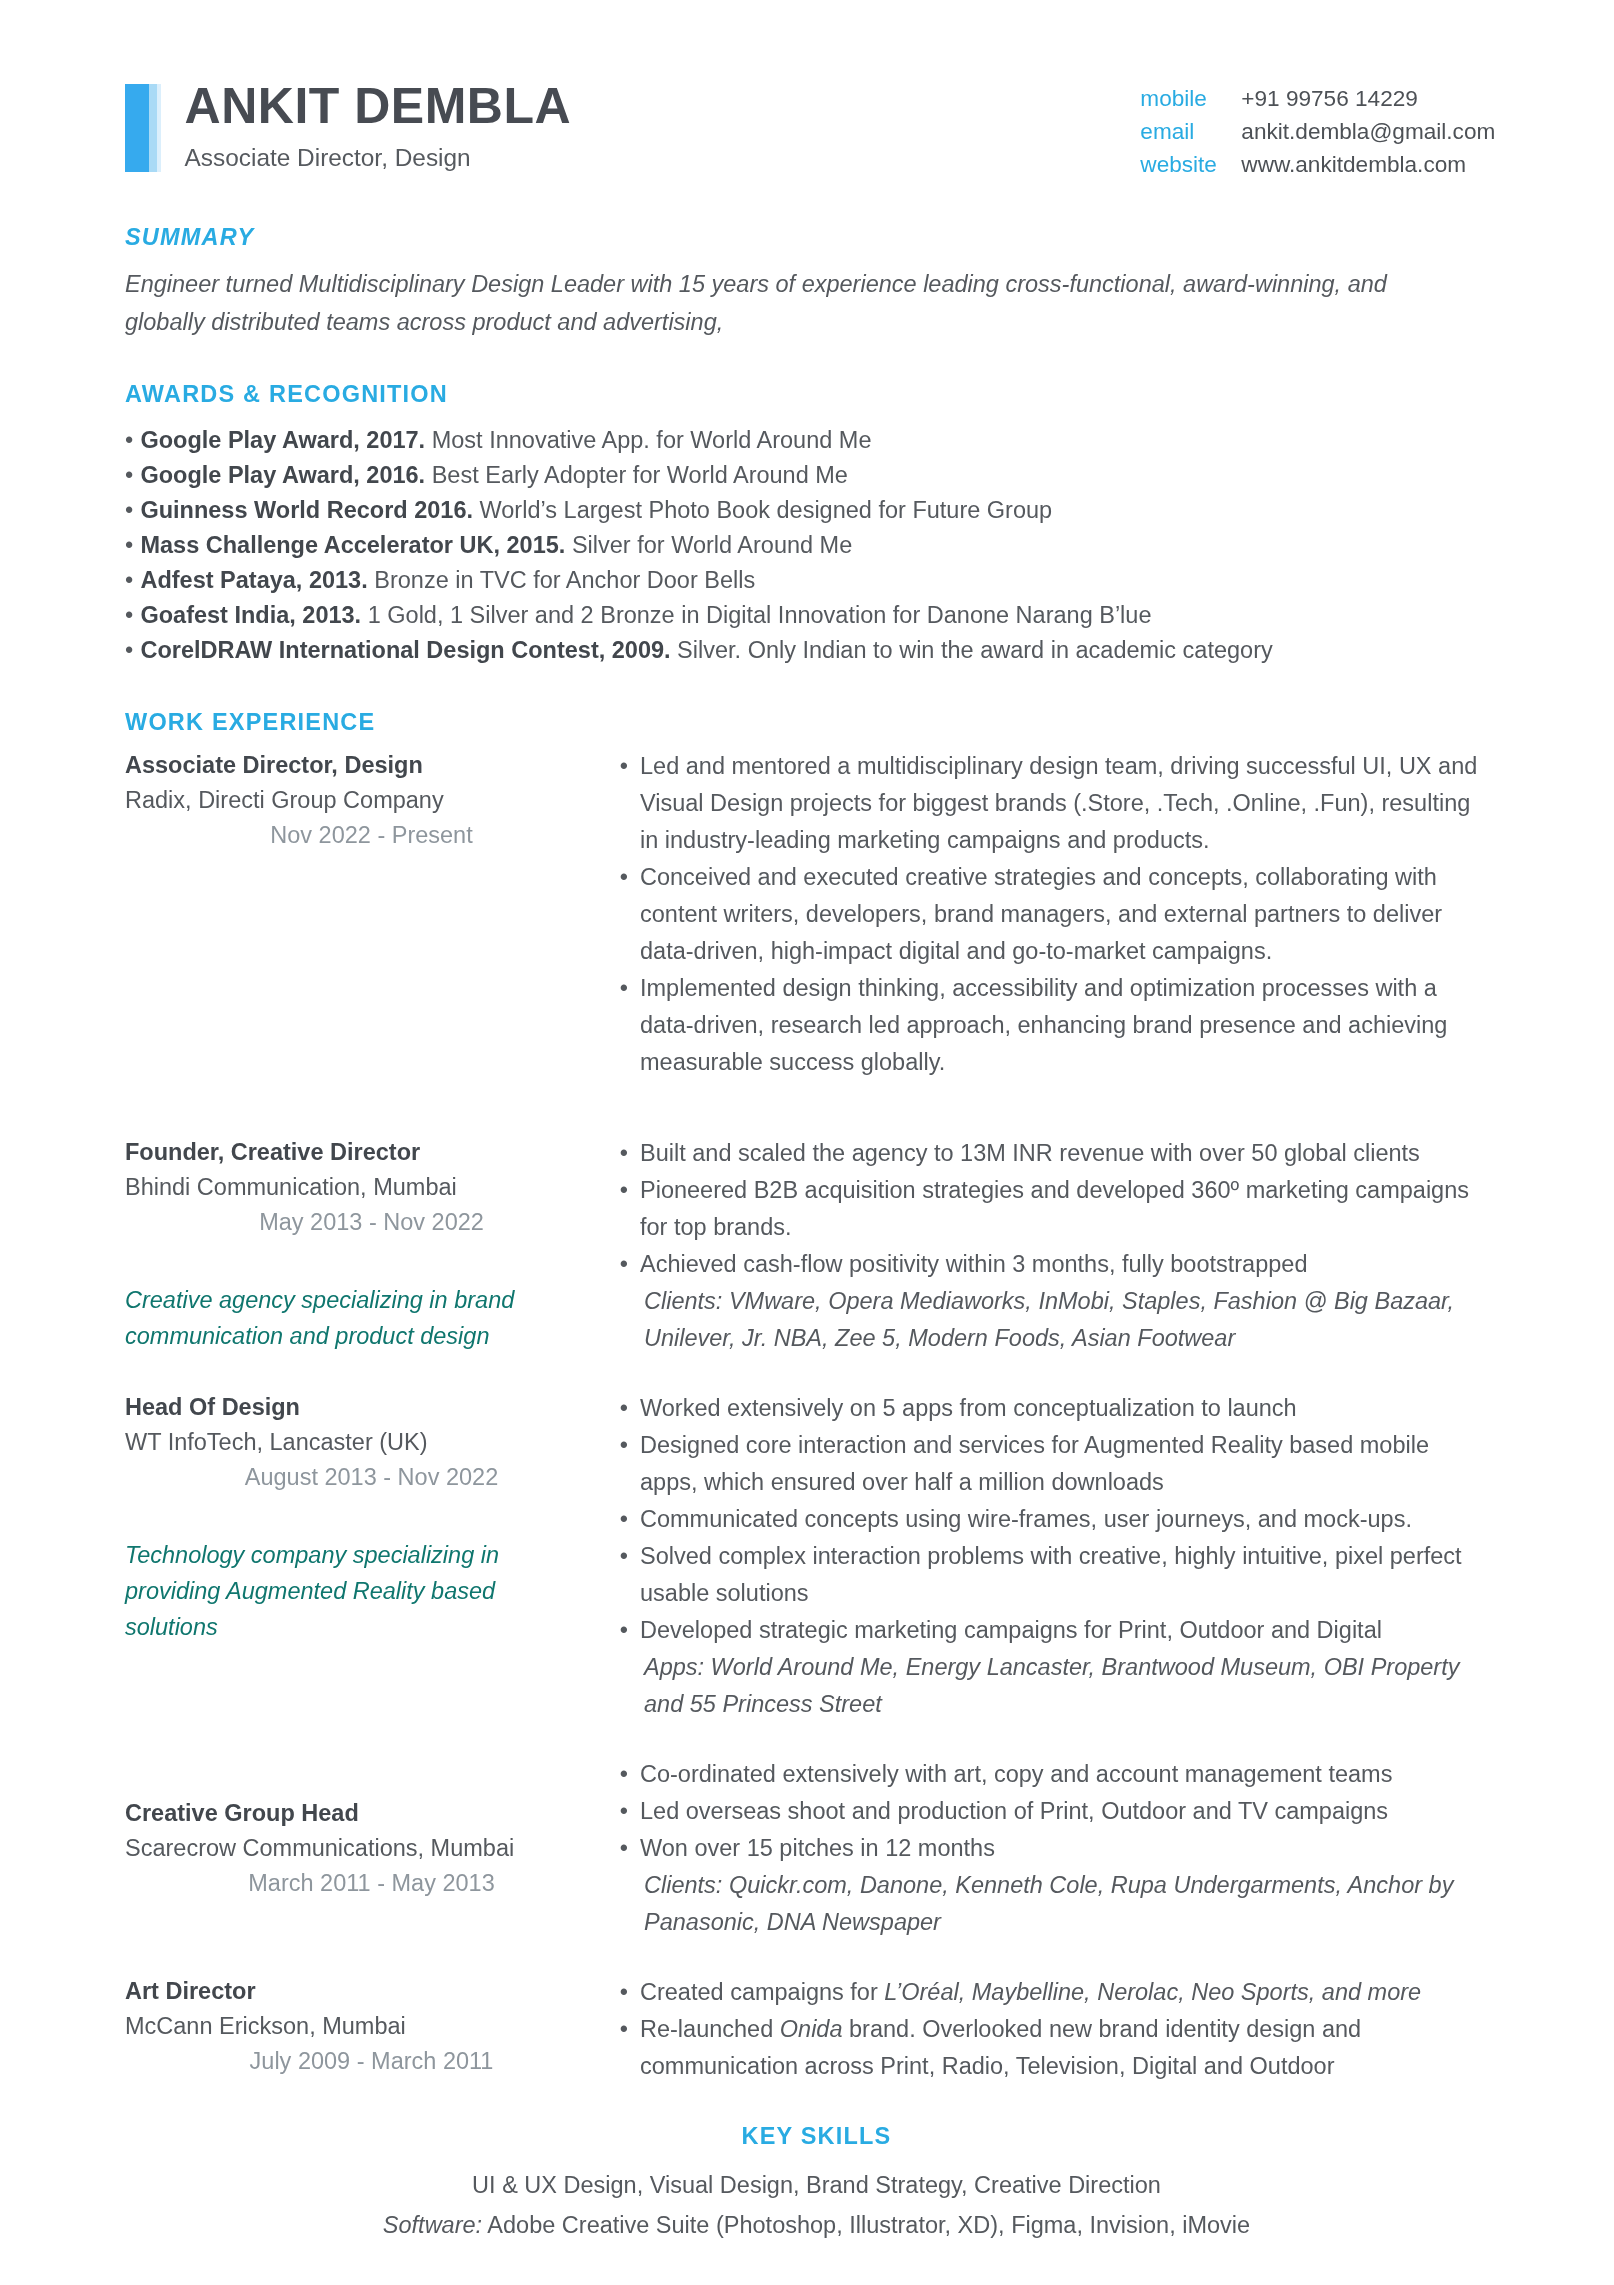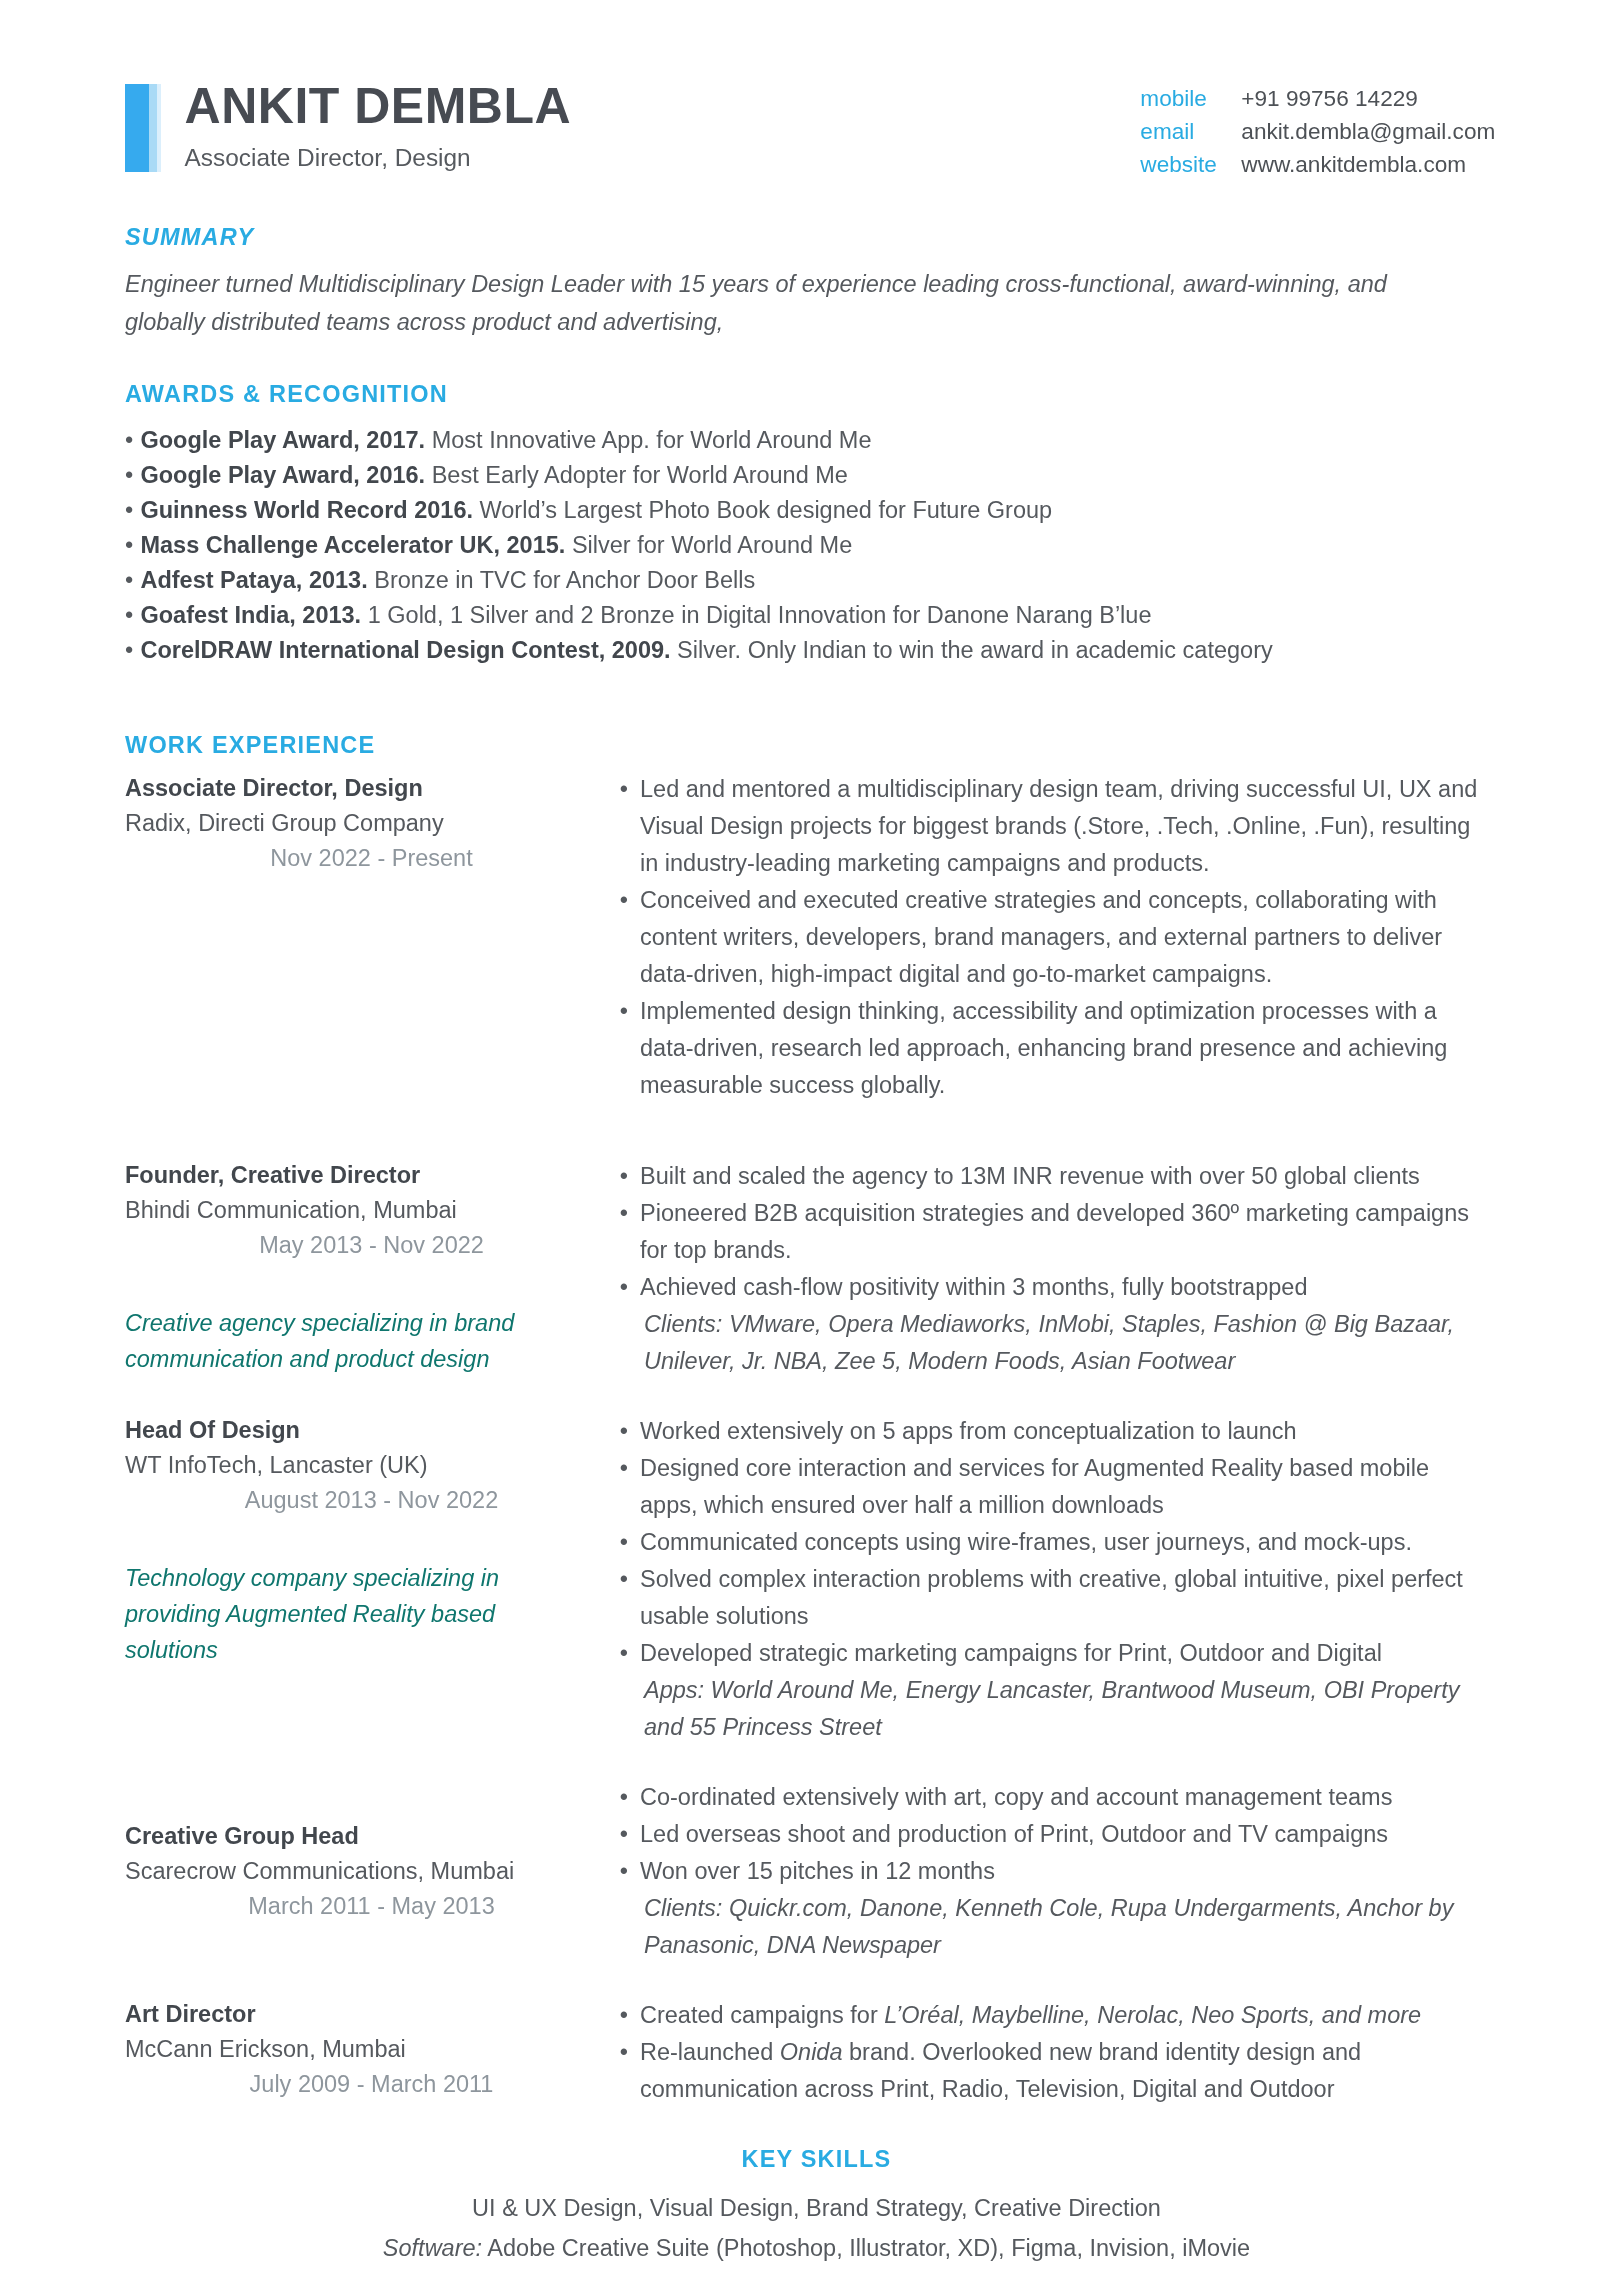--- a/index.html
+++ b/index.html
@@ -40,21 +40,21 @@
   .sec-h {
     color: #29abe2;
     font-size: 23.5px;
     font-weight: bold;
     letter-spacing: 1.2px;
     margin: 0 0 14.5px 0;
   }
   .summary-text { font-size: 23.5px; line-height: 38px; max-width: 1321px; color: #55595e; }
   .section-summary { margin-bottom: 40px; font-style: italic; }
 
-  .section-awards { margin-bottom: 64px; }
+  .section-awards { margin-bottom: 41px; }
   .award-line { font-size: 23.5px; line-height: 35px; color: #55595e; }
   .award-dot { margin-right: 7.2px; }
   .award-bold { font-weight: bold; color: #42474d; }
 
   .section-work { margin-bottom: 38px; margin-top: 13px; }
   .section-work .sec-h { margin-bottom: 12.7px; }
   .job-row { display: flex; margin-bottom: 33px; }
   .job-0 { margin-bottom: 54px; }
   .job-3 .job-left { padding-top: 40px; }
   .job-left { width: 493px; flex-shrink: 0; font-size: 23.5px; }
@@ -155,21 +155,21 @@
           <div class="job-left">
             <div class="job-title">Head Of Design</div>
             <div class="job-company">WT InfoTech, Lancaster (UK)</div>
             <div class="job-dates">August 2013 - Nov 2022</div>
             <div class="job-desc">Technology company specializing in providing Augmented Reality based solutions</div>
           </div>
           <div class="job-right">
             <div class="jr-item"><span class="dot">•</span><span>Worked extensively on 5 apps from conceptualization to launch</span></div>
             <div class="jr-item"><span class="dot">•</span><span>Designed core interaction and services for Augmented Reality based mobile apps, which ensured over half a million downloads</span></div>
             <div class="jr-item"><span class="dot">•</span><span>Communicated concepts using wire-frames, user journeys, and mock-ups.</span></div>
-            <div class="jr-item"><span class="dot">•</span><span>Solved complex interaction problems with creative, global intuitive, pixel perfect usable solutions</span></div>
+            <div class="jr-item"><span class="dot">•</span><span>Solved complex interaction problems with creative, highly intuitive, pixel perfect usable solutions</span></div>
             <div class="jr-item"><span class="dot">•</span><span>Developed strategic marketing campaigns for Print, Outdoor and Digital</span></div>
             <div class="jr-note"><span class="italic">Apps: World Around Me, Energy Lancaster, Brantwood Museum, OBI Property and 55 Princess Street</span></div>
           </div>
         </div>
         <div class="job-row job-3">
           <div class="job-left">
             <div class="job-title">Creative Group Head</div>
             <div class="job-company">Scarecrow Communications, Mumbai</div>
             <div class="job-dates">March 2011 - May 2013</div>
           </div>

